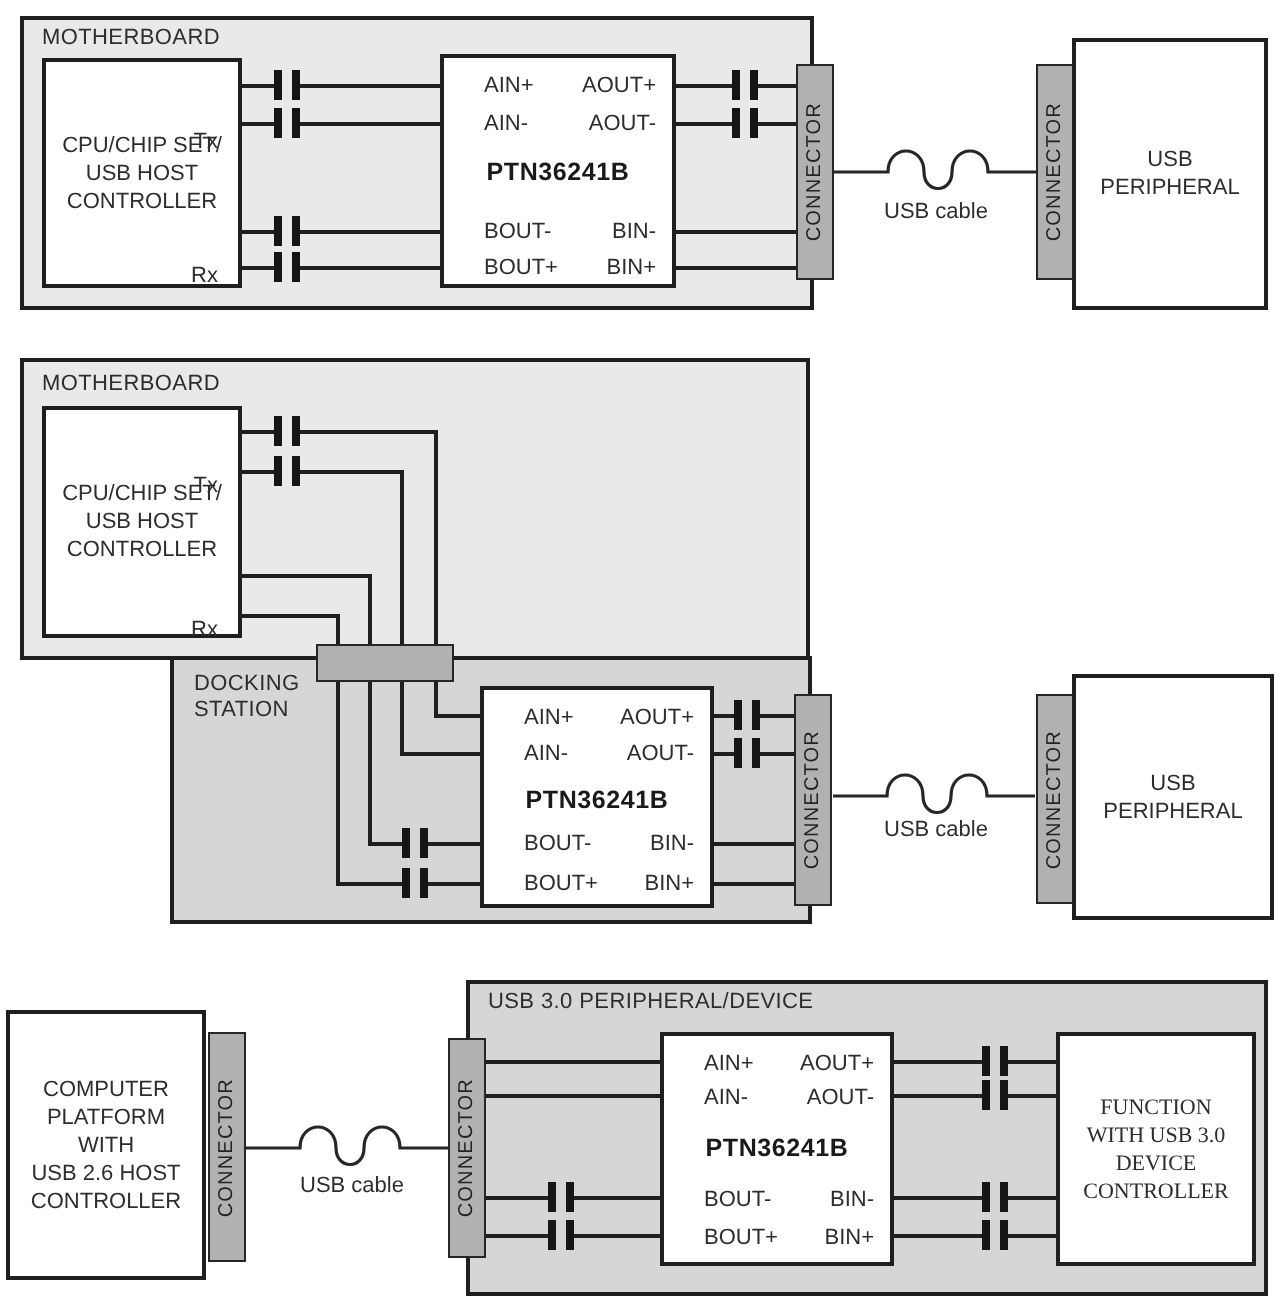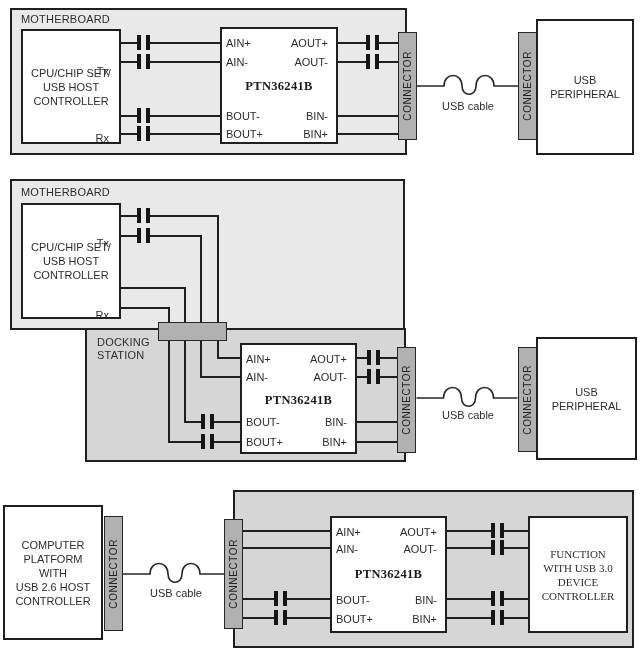--- a/index.html
+++ b/index.html
@@ -11,23 +11,23 @@
   .board{position:absolute;background:var(--board-fill,#e9e9e9);border:2.5px solid var(--line-color,#1f1f1f);box-sizing:border-box;}
   .dock{position:absolute;background:var(--dock-fill,#d6d6d6);border:2.5px solid var(--line-color,#1f1f1f);box-sizing:border-box;}
   .board-label{position:absolute;font-size:11px;letter-spacing:.2px;white-space:pre-line;line-height:13px;}
   .wbox{
     position:absolute;background:var(--box-fill,#ffffff);border:2.2px solid var(--line-color,#1f1f1f);
     box-sizing:border-box;display:flex;align-items:center;justify-content:center;
     text-align:center;font-size:11px;line-height:14px;white-space:pre-line;
   }
   .chip{position:absolute;background:var(--box-fill,#ffffff);border:2px solid var(--line-color,#1f1f1f);box-sizing:border-box;}
   .pin{position:absolute;font-size:11px;line-height:13px;}
-  .pin.l{left:4px;}
+  .pin.l{left:20px;}
   .pin.r{right:8px;text-align:right;}
-  .chipname{position:absolute;left:0;width:100%;text-align:center;font-weight:bold;font-size:12.5px;letter-spacing:.3px;color:#1a1a1a;font-family:Liberation Serif, serif;}
+  .chipname{position:absolute;left:0;width:100%;text-align:center;font-weight:bold;font-size:12.5px;letter-spacing:.3px;color:#1a1a1a;}
   .txrx{position:absolute;right:10px;font-size:11px;margin-top:16px;}
   .hl{position:absolute;height:1.6px;background:var(--line-color,#1f1f1f);}
   .vl{position:absolute;width:1.6px;background:var(--line-color,#1f1f1f);}
   .cap{position:absolute;width:13px;height:15px;background:var(--board-fill,#e9e9e9);display:flex;justify-content:space-between;}
   .cap i{display:block;width:4px;height:100%;background:#151515;}
   .cap.dark{background:var(--dock-fill,#d6d6d6);}
   .connector{
     position:absolute;width:19px;background:var(--connector-fill,#b1b1b1);
     border:1.6px solid #262626;box-sizing:border-box;
     display:flex;align-items:center;justify-content:center;
@@ -241,20 +241,21 @@
     </div>
   <div class="cap dark" style="left:491px;top:591px;">
       <i></i>
       <i></i>
     </div>
   <div class="cap dark" style="left:491px;top:610px;">
       <i></i>
       <i></i>
     </div>
 
+  <div class="board-label" style="left:244px;top:495px;">USB 3.0 PERIPHERAL/DEVICE</div>
 
   <div class="wbox" style="left:3px;top:505px;width:100px;height:135px;">
     <span>COMPUTER
 PLATFORM
 WITH
 USB 2.6 HOST
 CONTROLLER</span>
   </div>
 
   <div class="connector" style="left:104px;top:516px;height:115px;">

